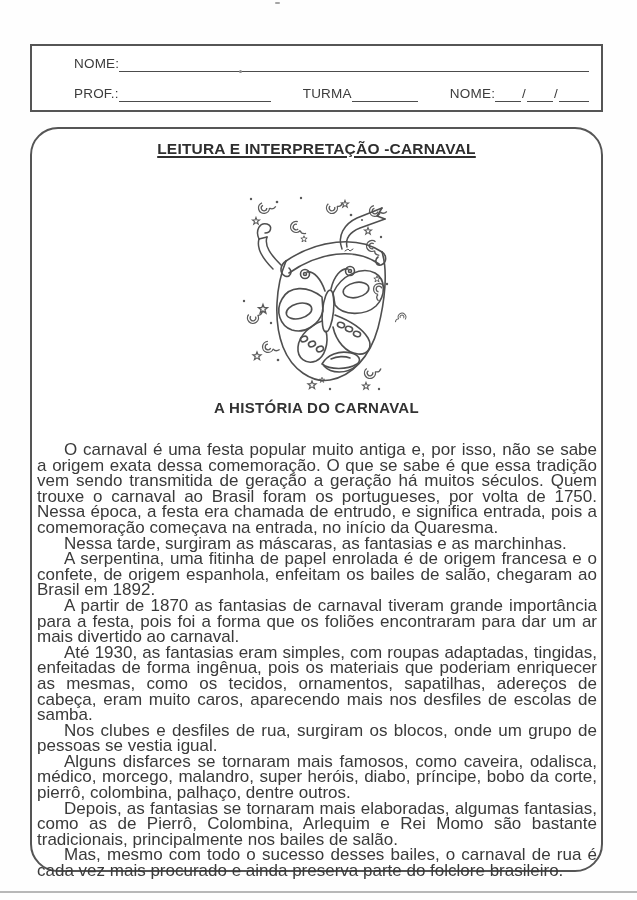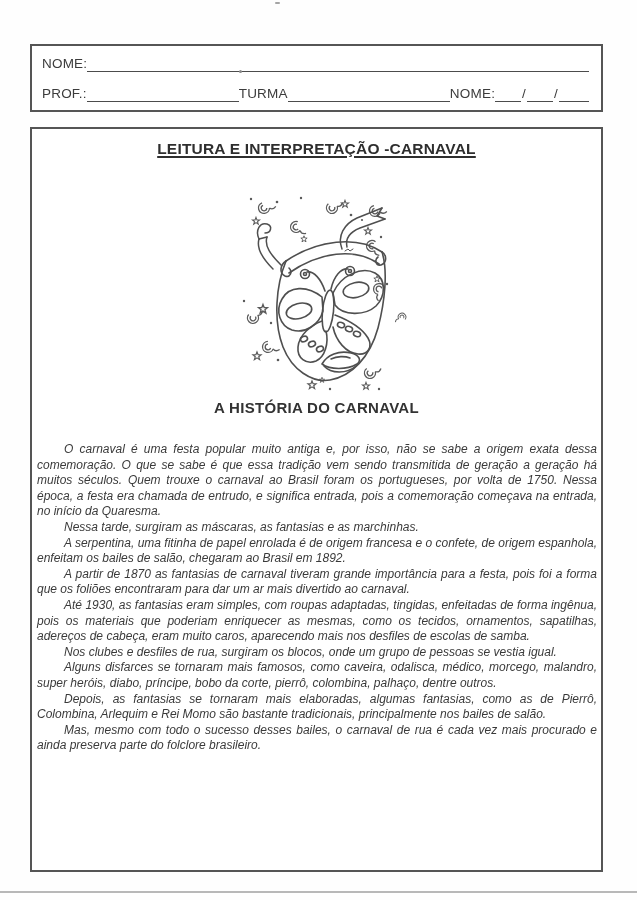--- a/index.html
+++ b/index.html
@@ -7,29 +7,29 @@
     width:637px; height:900px; position:relative; overflow:hidden;
     background:#fefefe; color:#3a3a3a;
     font-family:"Liberation Sans", sans-serif;
     -webkit-font-smoothing:antialiased;
   }
   .box {
     position:absolute; background:#ffffff;
     border:2px solid #555555;
   }
   #header-box { left:30px; top:44px; width:569px; height:64px; }
-  #main-box   { left:30px; top:127px; width:569px; height:741px; }
+  #main-box   { left:30px; top:127px; width:569px; height:741px;border-radius:28px; }
 
   .hrow {
     position:absolute; left:10px; right:12px;
     display:flex; align-items:flex-end;
     font-size:13.5px; letter-spacing:0.2px; color:#3c3c3c;
     white-space:nowrap;
   }
-  .hrow .lbl { padding-bottom:1px; }
+  .hrow .lbl { padding-bottom:1px;margin-left:32px; }
   .blank {
     border-bottom:1.5px solid #4c4c4c; height:15px;
     display:inline-block;
   }
   .grow { flex:1 1 auto; }
   .w-prof { width:152px; }
   .w-date1 { width:26px; } .w-date2 { width:26px; } .w-date3 { width:30px; }
   .slash { padding:0 1px 1px 1px; }
 
   #sheet-title {
@@ -41,23 +41,22 @@
   #illustration {
     position:absolute; left:197px; top:60px; width:185px; height:207px;
   }
   #sheet-subtitle {
     position:absolute; top:270px; left:0; width:100%;
     text-align:center; font-weight:bold; font-size:15px;
     color:#333333; letter-spacing:0.3px;
   }
   #body-paragraphs {
     position:absolute; top:313px; left:5px; right:4px;
-    font-size:12px; line-height:15.6px; text-align:justify;
+    font-size:17px; line-height:15.6px; text-align:justify;
     color:#3a3a3a;
-    font-style:italic;
   }
   #body-paragraphs p { margin:0; text-indent:27px; }
 
   #cutoff-line {
     position:absolute; left:0; top:891px; width:637px; height:2px;
     background:#b8b8b8;
   }
   .artifact { position:absolute; background:#8a8a8a; border-radius:50%; }
   #artifact-dot-1 { left:239px; top:70px; width:3px; height:3px; }
   #artifact-dot-2 { left:275px; top:2px;  width:5px; height:2px; border-radius:1px; background:#a5a5a5; }

